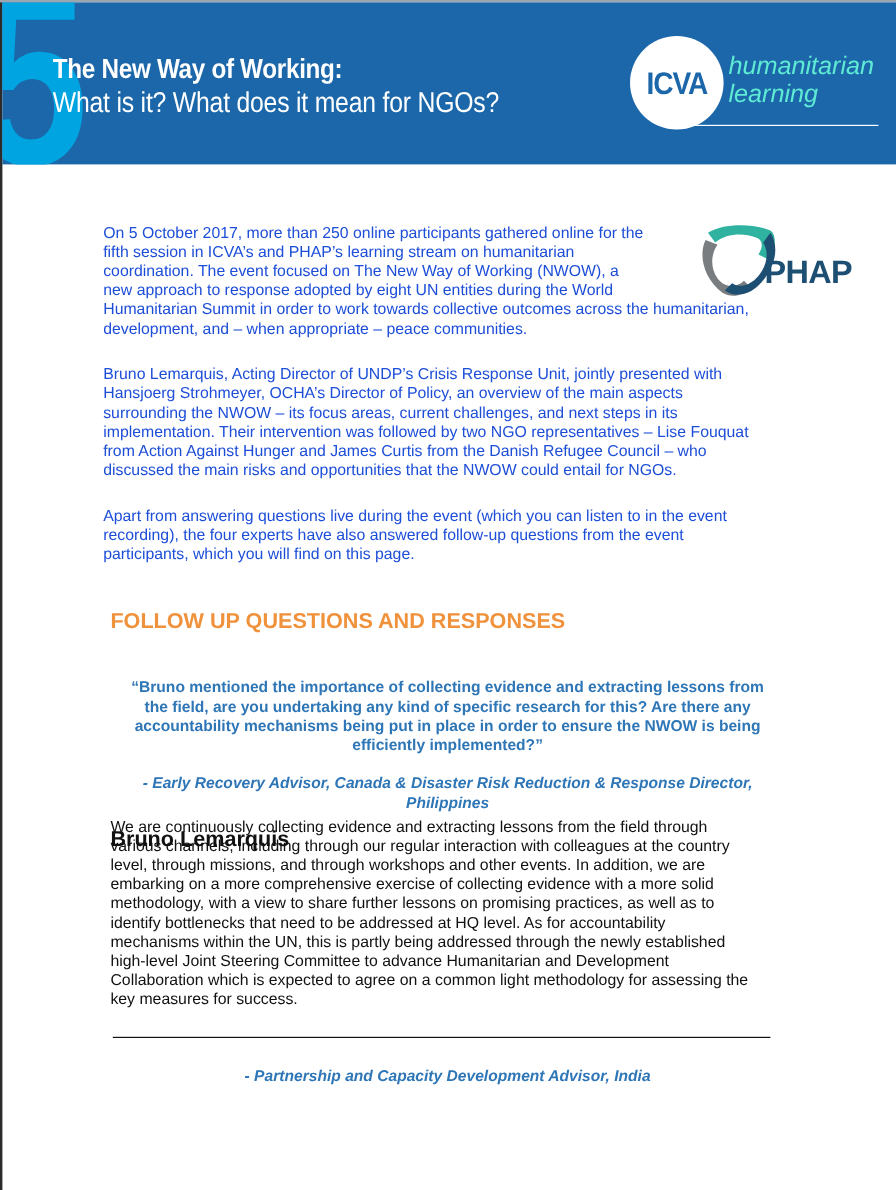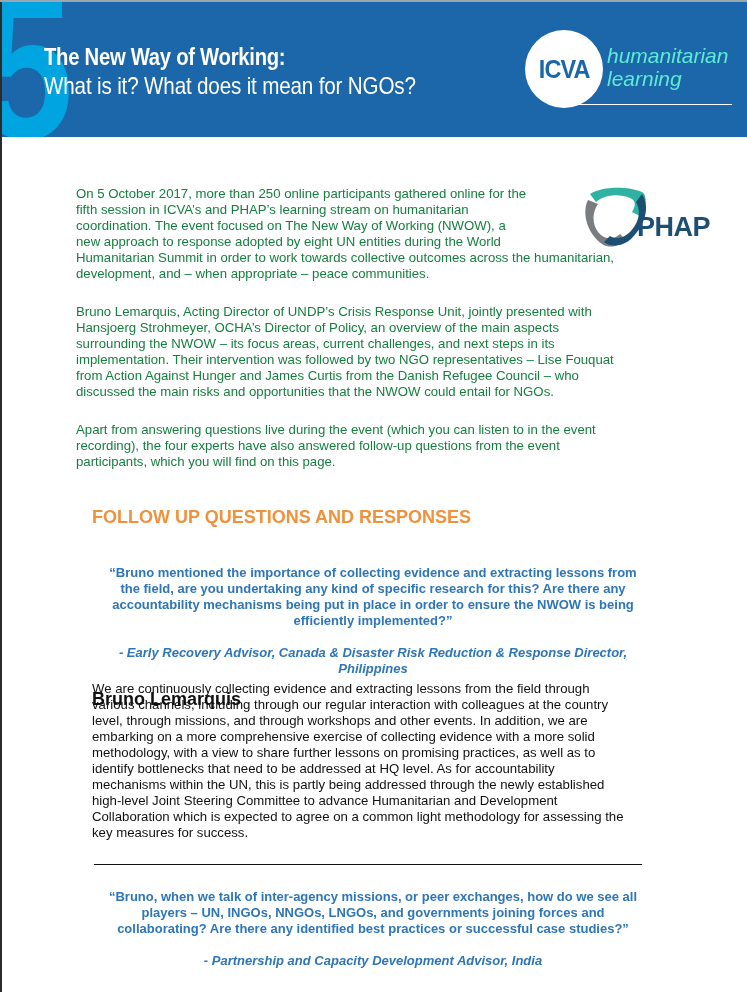--- a/index.html
+++ b/index.html
@@ -12,21 +12,21 @@
               font-size:205px; line-height:1; color:#00a4e0; transform:scaleX(0.82); transform-origin:left top; }
   .title1 { position:absolute; left:42px; top:42px; font-weight:bold; font-size:23px; color:#fff; letter-spacing:-0.3px; transform:scaleX(0.88); transform-origin:left top; white-space:nowrap;}
   .title2 { position:absolute; left:42px; top:70px; font-size:24px; color:#fff; letter-spacing:-0.2px; transform:scaleX(0.86); transform-origin:left top; white-space:nowrap;}
   .icva-circle { position:absolute; left:523px; top:28px; width:78px; height:78px; border-radius:50%; background:#ffffff;
                  display:flex; align-items:center; justify-content:center; }
   .icva-text { font-weight:bold; font-size:26px; color:#1b67a9; letter-spacing:-1px; transform:scaleX(0.9); }
   .hl-text { position:absolute; left:605px; top:42px; font-style:italic; font-size:21px; color:#5eead4; line-height:23px; }
   .hl-line { position:absolute; left:560px; top:102px; width:170px; height:1px; background:#fff; }
   .phap { position:absolute; left:580px; top:182px; width:150px; height:70px; }
   .phap-label { position:absolute; left:637px; top:212px; font-weight:bold; font-size:27px; color:#1d4f73; letter-spacing:-0.5px;}
-  .para { position:absolute; left:76px; font-size:13.2px; line-height:16px; color:#15803d; white-space:pre-line; }
+  .para { position:absolute; left:86px; font-size:13.2px; line-height:16px; color:#1d4ed8; white-space:pre-line; }
   .p1 { top:186px; width:560px; }
   .p2 { top:304px; width:580px; }
   .p3 { top:422px; width:580px; }
   .section-heading { position:absolute; left:92px; top:507px; font-weight:bold; font-size:18px; color:#f0913b; }
   .question { position:absolute; left:86px; width:574px; text-align:center; font-weight:bold; font-size:13px; line-height:16px; color:#2e76b6; white-space:pre-line; }
   .q1 { top:549px; }
   .q2 { top:873px; }
   .attrib { font-style:italic; }
   .speaker { position:absolute; left:92px; top:689px; font-weight:bold; font-size:18px; color:#111; }
   .answer { position:absolute; left:92px; top:681px; width:580px; font-size:13.2px; line-height:16px; color:#111; white-space:pre-line; }
@@ -94,17 +94,14 @@
 methodology, with a view to share further lessons on promising practices, as well as to
 identify bottlenecks that need to be addressed at HQ level. As for accountability
 mechanisms within the UN, this is partly being addressed through the newly established
 high-level Joint Steering Committee to advance Humanitarian and Development
 Collaboration which is expected to agree on a common light methodology for assessing the
 key measures for success.</p>
 
 <div class="divider"></div>
 
 <div class="question q2">
-  <div>“Bruno, when we talk of inter-agency missions, or peer exchanges, how do we see all
-players – UN, INGOs, NNGOs, LNGOs, and governments joining forces and
-collaborating? Are there any identified best practices or successful case studies?”</div>
   <div class="attrib">- Partnership and Capacity Development Advisor, India</div>
 </div>
 
 </body></html>

